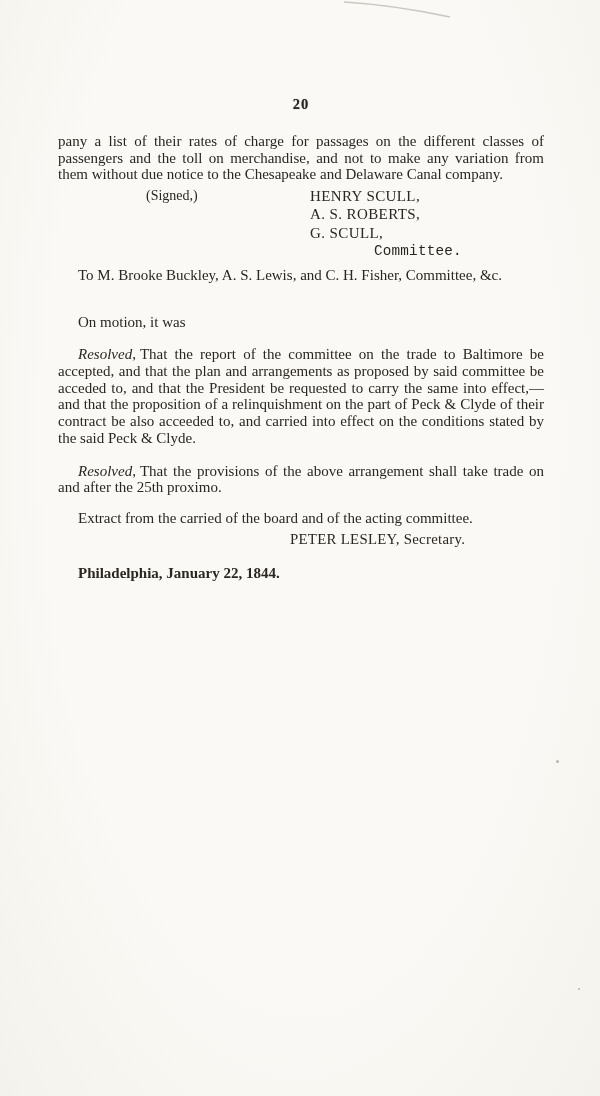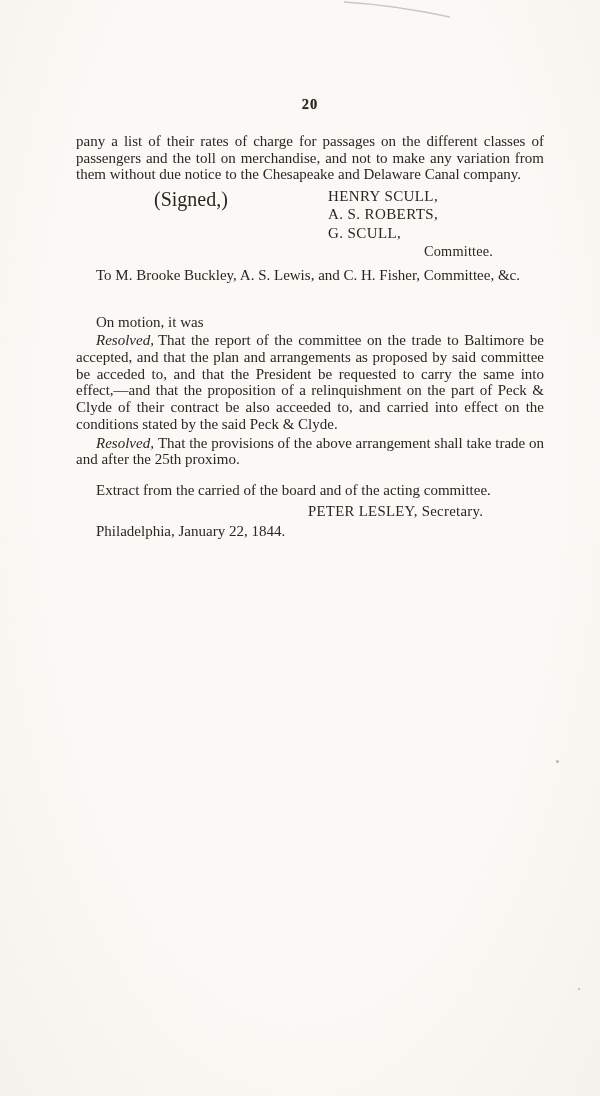--- a/index.html
+++ b/index.html
@@ -7,21 +7,21 @@
   body {
     background: #f8f7f3;
     font-family: "Liberation Serif", "DejaVu Serif", serif;
     color: #2a2721;
     overflow: hidden;
   }
   .page {
     position: relative;
     width: 600px;
     height: 1096px;
-    padding: 96px 56px 0 76px;
+    padding: 96px 56px 0 58px;
     background: radial-gradient(ellipse at 50% 40%, #faf9f5 60%, #f3f2ec 100%);
   }
   .page-number {
     text-align: center;
     font-weight: bold;
     font-size: 14.5px;
     letter-spacing: 1px;
     margin-bottom: 20px;
     text-shadow: 0 0 1px rgba(40,36,30,.55);
   }
@@ -32,47 +32,48 @@
   }
   .indent { text-indent: 20px; }
   
   .signed-block {
     position: relative;
     margin-top: 4px;
     min-height: 72px;
   }
   .signed-label {
     position: absolute;
-    left: 78px;
+    left: 88px;
     top: 1px;
-    font-size: 20px;
+    font-size: 14px;
   }
   .sig-col {
     margin-left: 252px;
     font-size: 15px;
     line-height: 18.2px;
     letter-spacing: .4px;
   }
   .committee {
-    margin-left: 96px;
+    margin-left: 64px;
     font-size: 14.3px;
     letter-spacing: .2px;
+    font-family: Liberation Mono, monospace;
   }
   .addressees { margin-top: 7px; }
   .motion-line { margin-top: 30px; }
-  .resolution { margin-top: 2px; }
+  .resolution { margin-top: 16px; }
   .res-label { font-style: italic; margin-right: 4px; }
   .extract { margin-top: 14px; }
   .secretary-line {
     margin-top: 4px;
     padding-left: 232px;
     font-size: 14.8px;
     letter-spacing: .3px;
   }
-  .dateline { margin-top: 4px; }
+  .dateline { margin-top: 18px; font-weight: bold; }
   
   .artifact-curve {
     position: absolute;
     top: 0; left: 338px;
     width: 120px; height: 20px;
     opacity: .45;
   }
   .speck {
     position: absolute;
     width: 3px; height: 3px;

